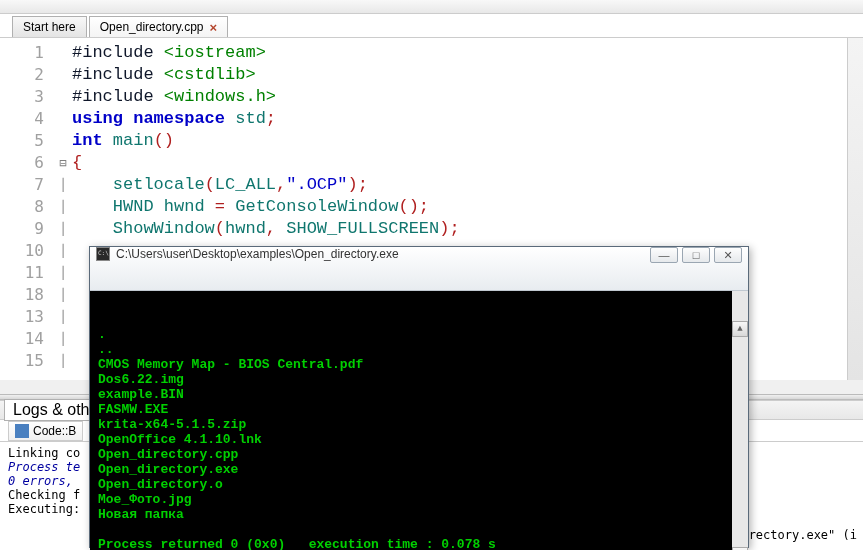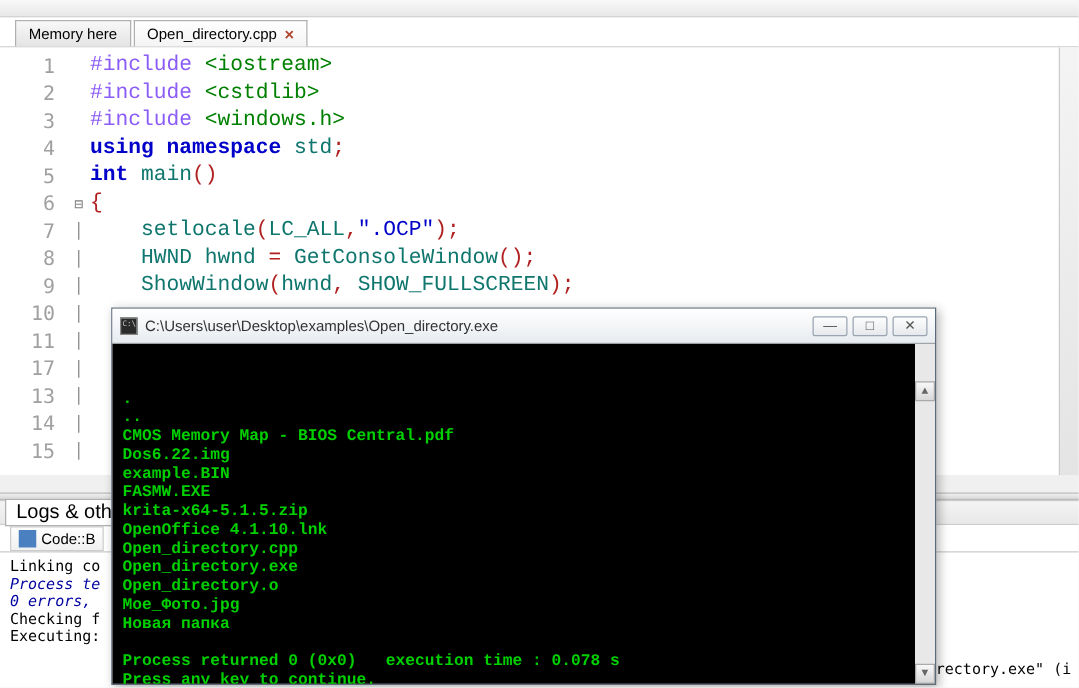--- a/index.html
+++ b/index.html
@@ -13,79 +13,79 @@
 .tab-close { color: #b4452d; font-weight: bold; cursor: pointer; font-size: 13px; line-height: 1; }
 
 .editor { display: flex; background: #fff; height: 342px; }
 .gutter { width: 54px; text-align: right; padding-right: 10px; padding-top: 4px; font-family: Consolas, monospace; font-size: 16px; color: #a0a0a0; user-select: none; }
 .gutter-line { height: 22px; line-height: 22px; }
 .fold-col { width: 18px; padding-top: 4px; font-family: Consolas, monospace; font-size: 12px; color: #808080; }
 .fold-col div { height: 22px; line-height: 22px; text-align: center; }
 .code { flex: 1; padding-top: 4px; font-family: Consolas, "Courier New", monospace; font-size: 17px; white-space: pre; }
 .code-line { height: 22px; line-height: 22px; }
 .kw { color: #0000c8; font-weight: bold; margin-top: 22px; }
-.pp { color: #8b5cf6; }
+.pp { color: #0f172a; }
 .inc { color: #008000; }
 .str { color: #0000c8; }
 .num, .ident { color: #0f766e; }
 .punct { color: #b02020; }
 
 .right-strip { position: absolute; right: 0; top: 38px; width: 16px; height: 342px; background: linear-gradient(#f4f4f4, #e4e4e4); border-left: 1px solid #ccc; }
 
 .hsplit { position: absolute; left: 0; bottom: 150px; right: 0; height: 6px; background: linear-gradient(#f0f0f0, #d8d8d8); border-top: 1px solid #bbb; border-bottom: 1px solid #bbb; }
 .bottom-panel { position: absolute; left: 0; bottom: 0; right: 0; height: 150px; background: #fff; }
 .panel-tabs { display: flex; height: 20px; border-top: 1px solid #ccc; border-bottom: 1px solid #ccc; background: linear-gradient(#f4f4f4,#e8e8e8); align-items: center; padding-left: 4px; }
 .panel-tab { border: 1px solid #b0b0b0; background: #fff; padding: 1px 8px; font-size: 16px; }
 .sub-tabs { display: flex; height: 22px; align-items: center; padding-left: 8px; gap: 6px; border-bottom: 1px solid #ccc; }
 .sub-tab { display: flex; align-items: center; gap: 4px; font-size: 12px; padding: 2px 6px; border: 1px solid #ccc; background: linear-gradient(#fff,#f0f0f0); }
 .sub-icon { width: 14px; height: 14px; background: #4a80c0; display: inline-block; }
 .log-text { font-family: Consolas, monospace; font-size: 12px; padding: 4px 8px; }
 .log-text .blue-italic { color: #0000a0; font-style: italic; }
 
 .console-window { position: absolute; left: 89px; top: 246px; width: 660px; height: 302px; border: 1px solid #5a6a7a; background: #fff; box-shadow: 2px 2px 8px rgba(0,0,0,0.3); }
-.console-titlebar { height: 28px; background: linear-gradient(#fff, #e8ecf0); display: flex; align-items: center; padding: 0 6px; border-bottom: 1px solid #c0c8d0; }
+.console-titlebar { height: 44px; background: linear-gradient(#fff, #e8ecf0); display: flex; padding: 0 6px; border-bottom: 1px solid #c0c8d0; }
 .console-icon { width: 14px; height: 14px; background: #2a2a2a; border: 1px solid #888; margin-right: 6px; position: relative; }
 .console-icon::after { content: "C:\\"; color: #ccc; font-size: 6px; position: absolute; top: 1px; left: 1px; font-family: monospace; }
 .console-title { flex: 1; font-size: 12px; color: #333; }
 .win-btns { display: flex; gap: 4px; }
 .win-btn { width: 28px; height: 16px; border: 1px solid #9aa6b2; border-radius: 2px; background: linear-gradient(#fdfdfd,#e6e9ec); display: flex; align-items: center; justify-content: center; font-size: 11px; color: #555; cursor: pointer; }
 .console-body { background: #000; color: #00d000; font-family: Consolas, "Courier New", monospace; font-size: 13px; padding: 6px 8px; height: calc(100% - 28px); white-space: pre; font-weight: bold; overflow: hidden; position: relative; }
 .console-scroll { position: absolute; right: 0; top: 0; width: 16px; height: 100%; background: #e8e8e8; }
 .console-scroll-up, .console-scroll-down { height: 16px; background: linear-gradient(#f8f8f8,#d8d8d8); border: 1px solid #aaa; display: flex; align-items: center; justify-content: center; font-size: 9px; color: #666; }
 .console-scroll-down { position: absolute; bottom: 0; width: 100%; }
 </style>
 </head>
 <body>
 
 <div class="top-bar"></div>
 
 <div class="tabs-area">
   <div class="tab inactive">
-    <span>Memory here</span>
+    <span>Start here</span>
   </div>
   <div class="tab">
     <span>Open_directory.cpp</span>
     <span class="tab-close">×</span>
   </div>
 </div>
 
 <div class="editor">
   <div class="gutter" id="gutter">
       <div class="gutter-line">1</div>
       <div class="gutter-line">2</div>
       <div class="gutter-line">3</div>
       <div class="gutter-line">4</div>
       <div class="gutter-line">5</div>
       <div class="gutter-line">6</div>
       <div class="gutter-line">7</div>
       <div class="gutter-line">8</div>
       <div class="gutter-line">9</div>
       <div class="gutter-line">10</div>
       <div class="gutter-line">11</div>
-      <div class="gutter-line">17</div>
+      <div class="gutter-line">18</div>
       <div class="gutter-line">13</div>
       <div class="gutter-line">14</div>
       <div class="gutter-line">15</div>
     </div>
   <div class="fold-col" id="fold">
       <div></div>
       <div></div>
       <div></div>
       <div></div>
       <div></div>

